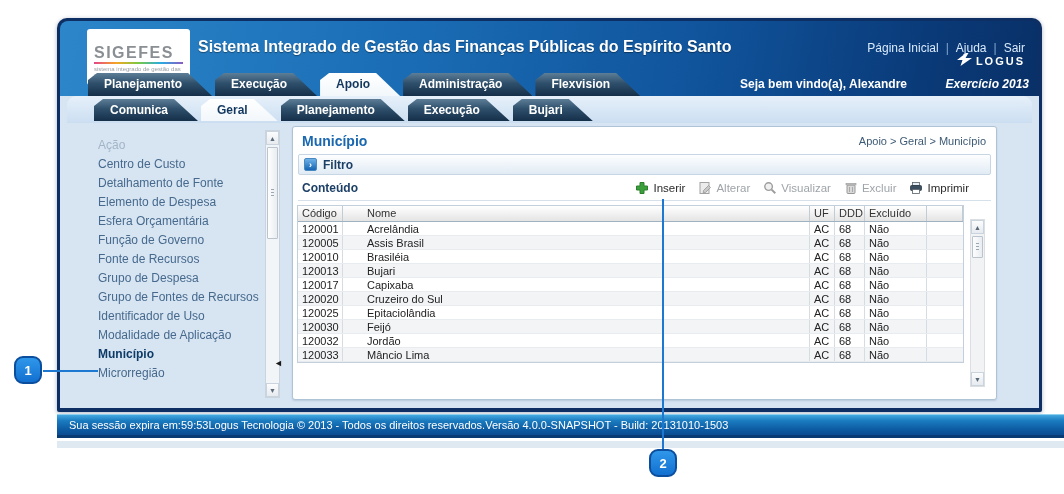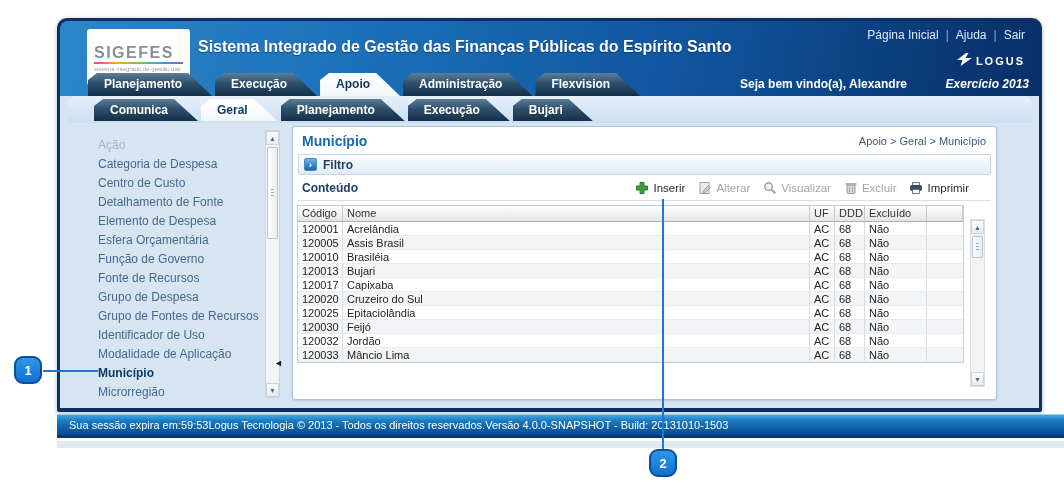--- a/index.html
+++ b/index.html
@@ -14,21 +14,21 @@
   .header-band { position:absolute; left:3px; right:3px; top:3px; height:75px; border-radius:8px 8px 0 0;
             background:linear-gradient(100deg,#2c86c9 0%,#1a6db5 35%,#10549c 65%,#0a3a78 88%,#093067 100%); }
   .logo-box { position:absolute; left:27px; top:8px; width:103px; height:56px; background:#ffffff;
             border-radius:3px; padding:16px 7px 2px; overflow:hidden; }
   .logo-title { font-size:16px; color:#8a8f94; letter-spacing:1.5px; line-height:1; font-weight:bold; }
   .logo-rainbow { height:2px; margin:1px 0 2px;
             background:linear-gradient(90deg,#e4458b 0%,#f5a623 25%,#7ac943 50%,#29abe2 75%,#8a5cc2 100%); }
   .logo-sub { font-size:6px; color:#9aa0a6; line-height:1.2; }
   .app-title { position:absolute; left:138px; top:17px; color:#ffffff; font-size:16px; font-weight:bold;
             text-shadow:0 1px 1px rgba(0,0,0,.4); }
-  .top-links { position:absolute; right:14px; top:7px; color:#d9eafc; font-size:12px; }
+  .top-links { position:absolute; right:14px; top:20px; color:#d9eafc; font-size:12px; }
   .top-links a { color:#d9eafc; text-decoration:none; cursor:pointer; }
   .top-links .sep { margin:0 7px; color:#7fa8d0; }
   .logus { position:absolute; right:14px; top:31px; display:flex; align-items:center; gap:3px; }
   .logus-text { color:#ffffff; font-size:11px; font-weight:bold; letter-spacing:2px; }
   .welcome { position:absolute; right:132px; bottom:5px; color:#ffffff; font-weight:bold; font-size:12px;margin-top:42px; }
   .exercise { position:absolute; right:10px; bottom:5px; color:#ffffff; font-weight:bold; font-style:italic; font-size:12px;margin-left:12px; }
 
   
   .main-tabs { position:absolute; left:28px; bottom:0; display:flex; gap:3px; }
   .sub-tabs  { position:absolute; left:34px; top:3px; display:flex; gap:3px; }
@@ -84,21 +84,21 @@
   .tb-btn svg { display:block; }
 
   
   .table { margin:4px 32px 0 4px; border:1px solid #c3d0dc; font-size:11px; color:#222; }
   .tr { display:flex; height:14px; line-height:14px; background:#fff; border-bottom:1px solid #e8ecf0; }
   .tr:nth-child(even) { background:#f2f4f6; }
   .thead { display:flex; height:16px; line-height:15px; background:linear-gradient(180deg,#ffffff,#e4e4e4);
          border-bottom:1px solid #9fb2c2; color:#333; }
   .cell { padding:0 4px; overflow:hidden; white-space:nowrap; border-right:1px solid #d5dce2; }
   .thead .cell { border-right:1px solid #c2ccd4; }
-  .c0 { width:45px; } .c1 { flex:1; } .c2 { width:25px; } .c3 { width:30px; } .c4 { width:62px; } .c5 { width:36px; border-right:none; }
+  .c0 { width:45px; } .c1 { flex:1;margin-left:20px; } .c2 { width:25px; } .c3 { width:30px; } .c4 { width:62px; } .c5 { width:36px; border-right:none; }
   .tscroll { position:absolute; right:11px; top:92px; bottom:12px; width:15px; background:#f2f3f4; border:1px solid #dcdfe2; }
   .tscroll .scroll-thumb { top:16px; height:22px; }
 
   
   .footer { position:absolute; left:57px; right:0; top:414px; height:24px;
          background:linear-gradient(180deg,#44a8e0 0%,#1b7cc0 28%,#0d5ba2 72%,#0a4c92 100%);
          border-top:1px solid #8fd0ef; border-bottom:3px solid #0a3a74;
          color:#ffffff; font-size:11px; display:flex; align-items:center; 
          padding:0 26px 0 12px; }
   .footer-strip { position:absolute; left:57px; right:0; top:441px; height:7px; background:#dfe9f2; }
@@ -153,21 +153,20 @@
           <div class="tab">Comunica</div>
           <div class="tab active">Geral</div>
           <div class="tab">Planejamento</div>
           <div class="tab">Execução</div>
           <div class="tab">Bujari</div>
         </div>
 
       <div class="sidebar">
         <ul class="sidebar-list" id="sidebar-list">
             <li class="sidebar-item disabled">Ação</li>
-            <li class="sidebar-item">Categoria de Despesa</li>
             <li class="sidebar-item">Centro de Custo</li>
             <li class="sidebar-item">Detalhamento de Fonte</li>
             <li class="sidebar-item">Elemento de Despesa</li>
             <li class="sidebar-item">Esfera Orçamentária</li>
             <li class="sidebar-item">Função de Governo</li>
             <li class="sidebar-item">Fonte de Recursos</li>
             <li class="sidebar-item">Grupo de Despesa</li>
             <li class="sidebar-item">Grupo de Fontes de Recursos</li>
             <li class="sidebar-item">Identificador de Uso</li>
             <li class="sidebar-item">Modalidade de Aplicação</li>

